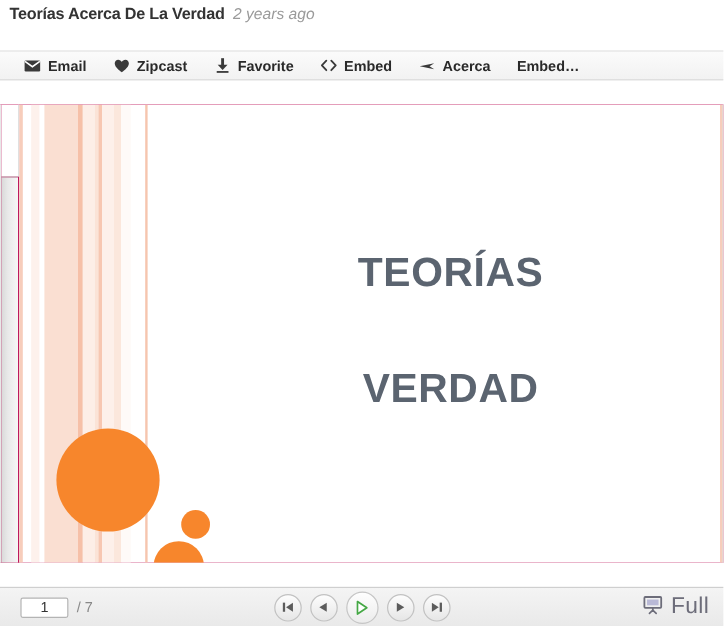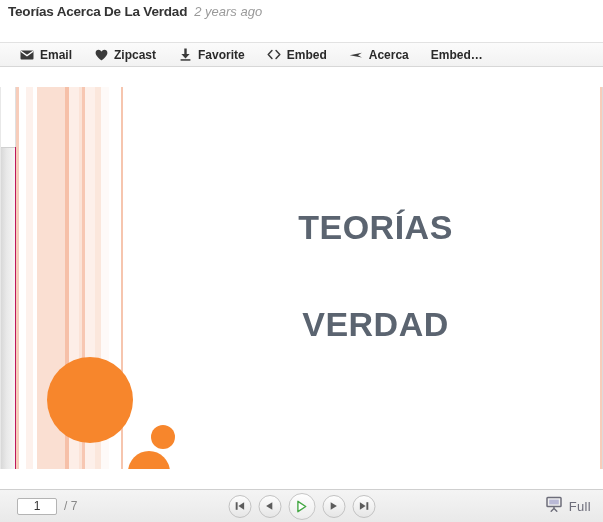--- a/index.html
+++ b/index.html
@@ -240,21 +240,21 @@
   }
 
   .full-box {
     position: absolute;
     right: 12px;
     display: flex;
     align-items: center;
     cursor: pointer;
   }
   .full-label {
-    font-size: 13px;
+    font-size: 19px;
     color: #6d6d7a;
     margin-left: 6px;
     letter-spacing: 0.3px;
   }
 
   .edge-right {
     position: absolute;
     top: 0; right: 0; bottom: 0;
     width: 1px;
     background: #dcdcdc;

